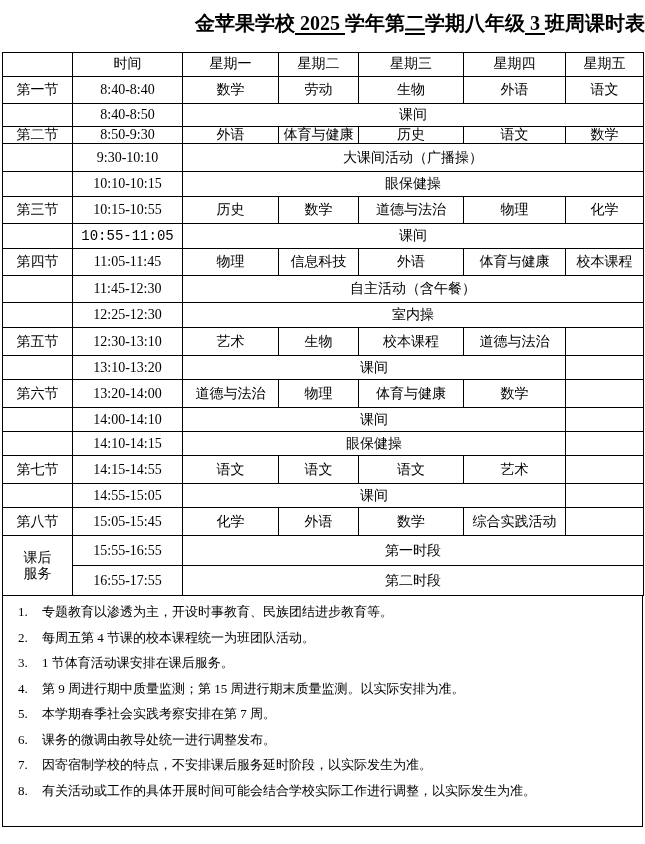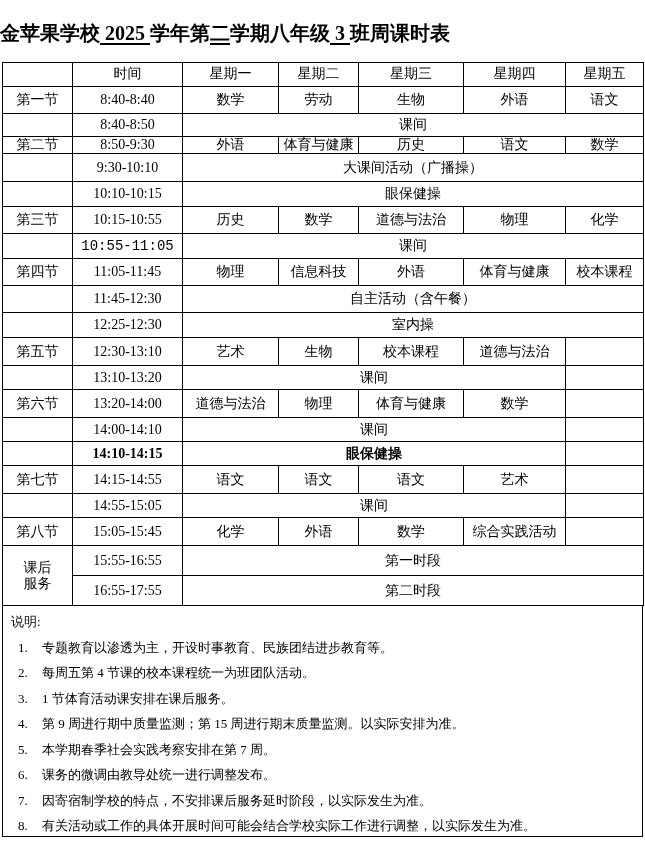--- a/index.html
+++ b/index.html
@@ -8,22 +8,22 @@
     background: #ffffff;
     color: #000000;
     font-family: "Liberation Serif", serif;
   }
   body {
     width: 645px;
     height: 844px;
     overflow: hidden;
   }
   .page-title {
-    text-align: left;
-    padding-top: 19px;
+    text-align: right;
+    padding-top: 9px;
     font-size: 20px;
     font-weight: bold;
     line-height: 28px;
     white-space: pre;
   }
   .page-title .u {
     text-decoration: underline;
     text-underline-offset: 3px;
   }
   table.timetable {
@@ -173,21 +173,21 @@
         <td>体育与健康</td>
         <td>数学</td>
         <td></td>
       </tr>
       <tr style="height: 24px;">
         <td></td>
         <td>14:00-14:10</td>
         <td colspan="4">课间</td>
         <td></td>
       </tr>
-      <tr style="height: 24px; font-weight: bold;">
+      <tr style="height: 24px;">
         <td></td>
         <td>14:10-14:15</td>
         <td colspan="4">眼保健操</td>
         <td></td>
       </tr>
       <tr style="height: 28px;">
         <td>第七节</td>
         <td>14:15-14:55</td>
         <td>语文</td>
         <td>语文</td>
@@ -217,21 +217,20 @@
         <td colspan="5">第一时段</td>
       </tr>
       <tr style="height: 30px;">
         <td>16:55-17:55</td>
         <td colspan="5">第二时段</td>
       </tr>
     </tbody>
 </table>
 
 <div class="notes-box">
-  <div class="note-heading">说明:</div>
   <div>
       <div class="note-line">
         <span class="note-num">1.</span>
         <span class="note-text">专题教育以渗透为主，开设时事教育、民族团结进步教育等。</span>
       </div>
       <div class="note-line">
         <span class="note-num">2.</span>
         <span class="note-text">每周五第 4 节课的校本课程统一为班团队活动。</span>
       </div>
       <div class="note-line">

